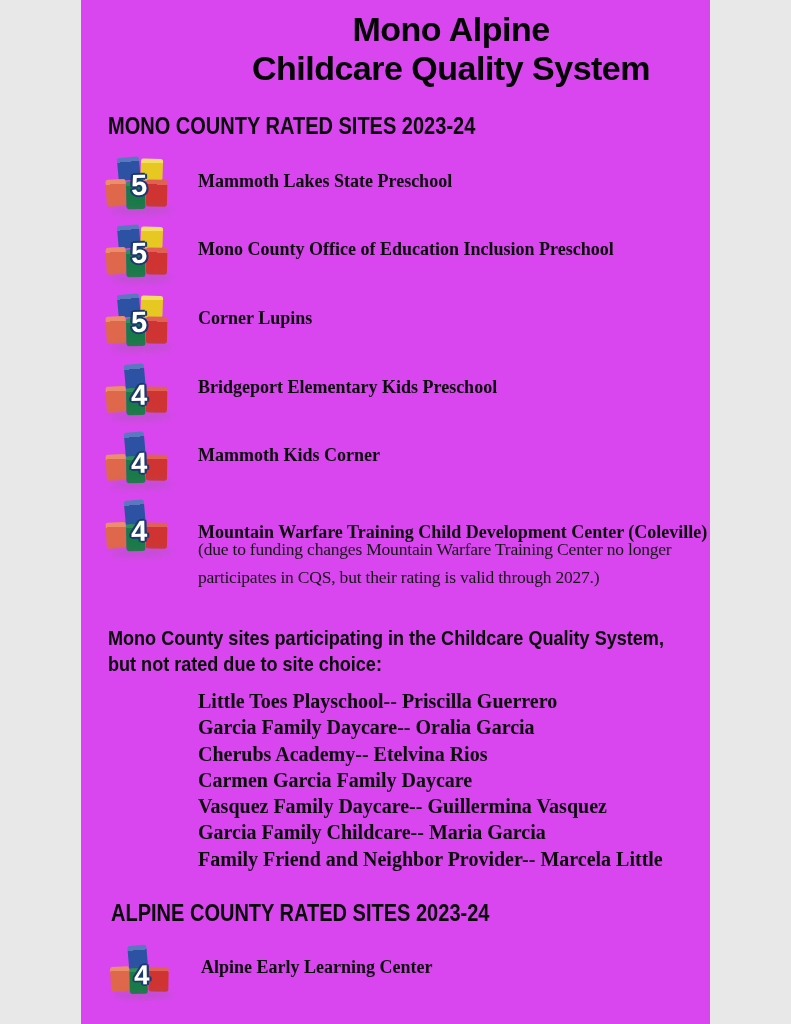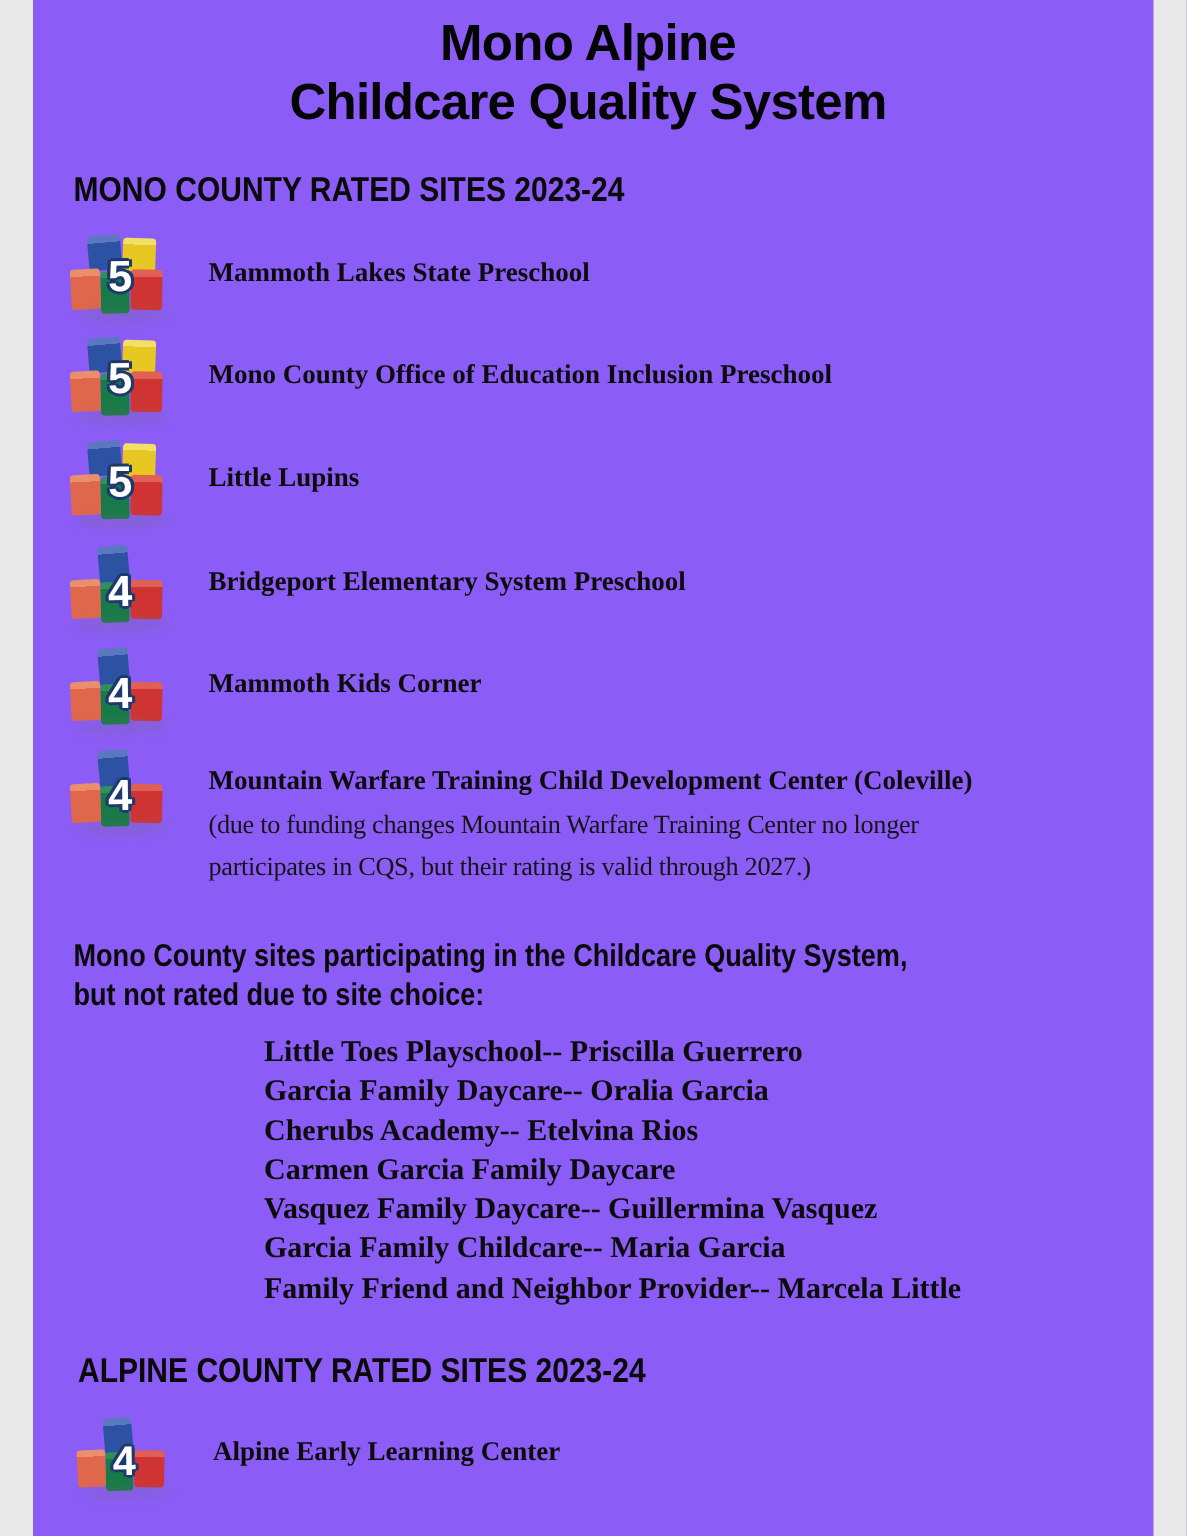--- a/index.html
+++ b/index.html
@@ -1,16 +1,16 @@
 <!DOCTYPE html>
 <html><head>
 <meta charset="utf-8">
 <style>
   html,body{margin:0;padding:0;background:#e8e8e8;}
-  .page{position:relative;width:747px;height:1024px;background:#8b5cf6;overflow:hidden;
+  .page{position:relative;width:629px;height:1024px;background:#d946ef;overflow:hidden;
         font-family:"Liberation Sans",sans-serif;color:#111;margin:0 auto;}
 
   
   .title{position:absolute;left:0;top:10px;width:740px;text-align:center;
          font-weight:bold;font-size:34px;line-height:39px;letter-spacing:-0.5px;color:#050505;}
 
   
   .h-cond{position:absolute;font-weight:bold;font-size:23px;white-space:nowrap;
           transform:scaleX(.87);transform-origin:left center;color:#0a0a0a;}
 
@@ -51,21 +51,21 @@
   .rating-num{position:absolute;left:0;right:-6px;text-align:center;
               font-weight:bold;font-size:29px;line-height:29px;color:#fff;
               text-shadow:-2px -1px 0 #1d3a6e, 2px -1px 0 #1d3a6e,
                           -2px  1px 0 #1d3a6e, 2px  1px 0 #1d3a6e,
                            0 -2px 0 #1d3a6e, 0 2px 0 #1d3a6e,
                           -2px 0 0 #1d3a6e, 2px 0 0 #1d3a6e;}
 
   
   .unrated-list{position:absolute;left:117px;top:688px;font-family:"Liberation Serif",serif;
                 font-weight:bold;font-size:20px;line-height:26.3px;color:#0c0c0c;}
-  .unrated-list div{white-space:nowrap;margin-left:37px;}
+  .unrated-list div{white-space:nowrap;}
 
   .alpine-icon{transform:rotate(-1deg) scale(.95);transform-origin:left top;}
 </style>
 </head>
 <body>
 
 <div class="page">
 
   <div class="title">
     <div>Mono Alpine</div>
@@ -100,32 +100,32 @@
 
   <div class="row" style="top:293px">
     <div class="icon icon-5">
       <div class="cube c-blue b-blue"></div>
       <div class="cube c-yellow b-yellow"></div>
       <div class="cube c-orange b-orange"></div>
       <div class="cube c-green b-green"></div>
       <div class="cube c-red b-red"></div>
       <div class="rating-num">5</div>
     </div>
-    <div class="site-name">Little Lupins</div>
+    <div class="site-name">Corner Lupins</div>
   </div>
 
   <div class="row" style="top:362px">
     <div class="icon icon-4">
       <div class="cube c-blue b-blue"></div>
       <div class="cube c-orange b-orange"></div>
       <div class="cube c-green b-green"></div>
       <div class="cube c-red b-red"></div>
       <div class="rating-num">4</div>
     </div>
-    <div class="site-name">Bridgeport Elementary System Preschool</div>
+    <div class="site-name">Bridgeport Elementary Kids Preschool</div>
   </div>
 
   <div class="row" style="top:430px">
     <div class="icon icon-4">
       <div class="cube c-blue b-blue"></div>
       <div class="cube c-orange b-orange"></div>
       <div class="cube c-green b-green"></div>
       <div class="cube c-red b-red"></div>
       <div class="rating-num">4</div>
     </div>
@@ -133,21 +133,21 @@
   </div>
 
   <div class="row" style="top:498px;height:100px">
     <div class="icon icon-4">
       <div class="cube c-blue b-blue"></div>
       <div class="cube c-orange b-orange"></div>
       <div class="cube c-green b-green"></div>
       <div class="cube c-red b-red"></div>
       <div class="rating-num">4</div>
     </div>
-    <div class="site-name" style="top:12px">Mountain Warfare Training Child Development Center (Coleville)</div>
+    <div class="site-name" style="top:24px">Mountain Warfare Training Child Development Center (Coleville)</div>
     <div class="site-note" style="top:41px">(due to funding changes Mountain Warfare Training Center no longer</div>
     <div class="site-note" style="top:69px">participates in CQS, but their rating is valid through 2027.)</div>
   </div>
 
   <div class="h-cond2" style="left:27px;top:625px">
     <div>Mono County sites participating in the Childcare Quality System,</div>
     <div>but not rated due to site choice:</div>
   </div>
 
   <div class="unrated-list">

